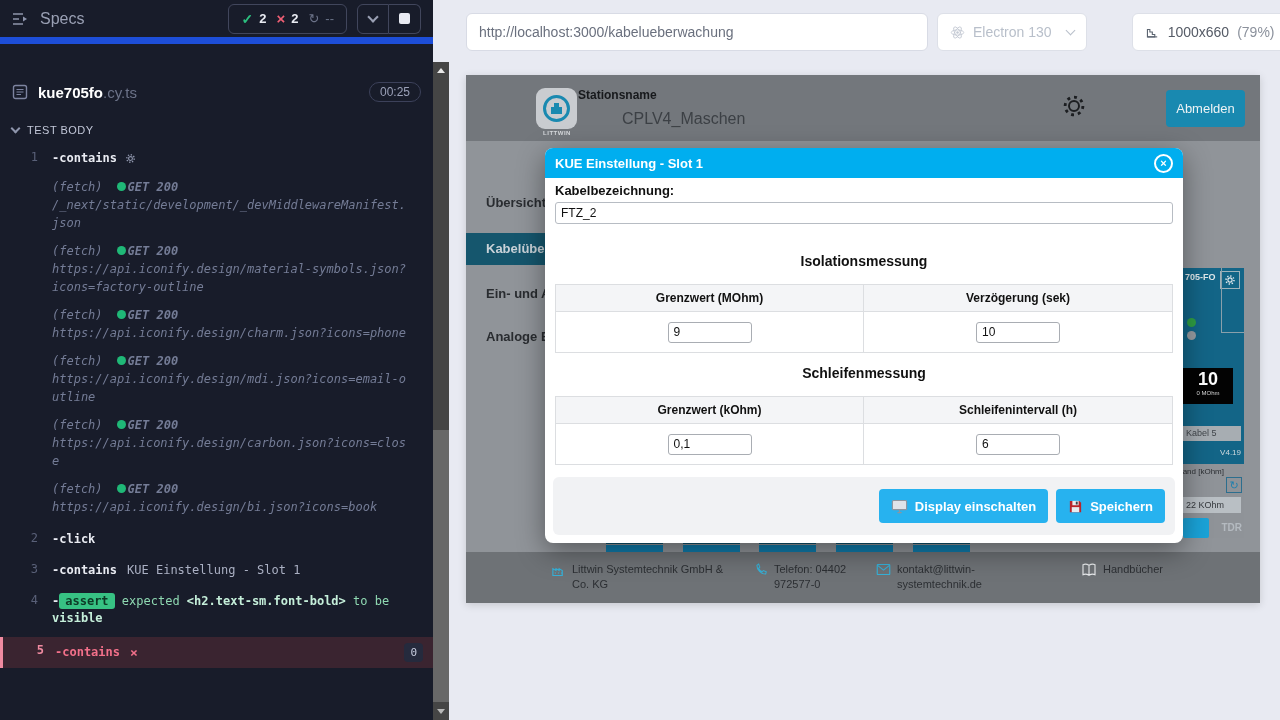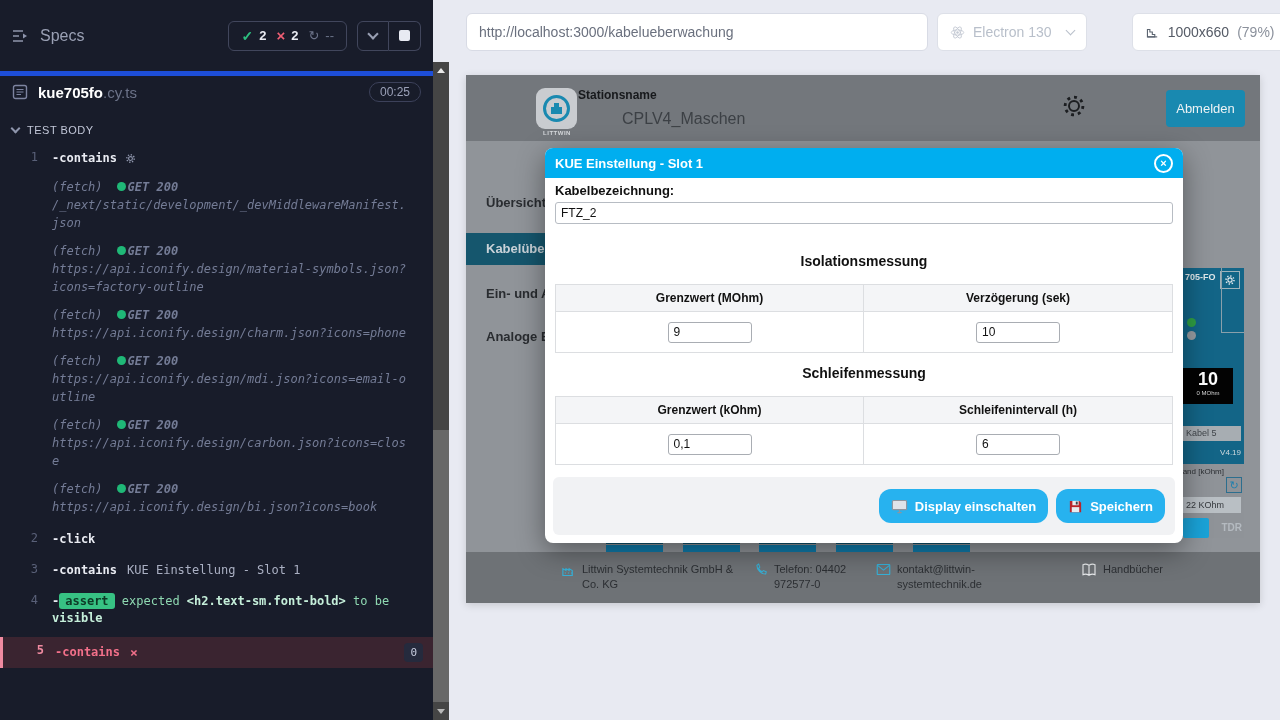--- a/index.html
+++ b/index.html
@@ -3,22 +3,22 @@
 <meta charset="utf-8">
 <style>
   * { margin:0; padding:0; box-sizing:border-box; }
   html,body { width:1280px; height:720px; overflow:hidden; background:#e8eaf2;
     font-family:"Liberation Sans", sans-serif; }
   #stage { position:relative; width:1280px; height:720px; }
 
   
   #reporter { position:absolute; left:0; top:0; width:433px; height:720px;
     background:#181c2a; color:#e9ebf2; }
-  .rep-head { position:absolute; left:0; top:0; width:433px; height:76px;
-    border-bottom:5px solid #1d4ed8; display:flex; align-items:center; padding:0 12px; }
+  .rep-head { position:absolute; left:0; top:0; width:433px; height:44px;
+    border-bottom:7px solid #1d4ed8; display:flex; align-items:center; padding:0 12px; }
   .specs-label { color:#9aa0b4; font-size:16px; margin-left:10px; }
   .stats-box { margin-left:auto; display:flex; align-items:center; gap:10px;
     border:1px solid #41465c; border-radius:6px; height:30px; padding:0 12px; }
   .stat { display:flex; align-items:center; gap:6px; font-size:13px; font-weight:bold; }
   .st-pass { color:#2cbf7f; font-size:14px; }
   .st-fail { color:#ef5f74; font-size:15px; }
   .st-pend { color:#6c7389; font-weight:normal; }
   .btn-group { display:flex; margin-left:10px; }
   .rep-btn { width:32px; height:30px; border:1px solid #41465c; display:flex;
     align-items:center; justify-content:center; cursor:pointer; }
@@ -162,21 +162,21 @@
     border:1px solid #dcdee1; }
   .mth { background:#f4f5f7; border-bottom:1px solid #dcdee1; height:27px; line-height:27px;
     text-align:center; font-size:12px; font-weight:bold; color:#111; }
   .mth:first-child, .mtd:first-of-type { border-right:1px solid #dcdee1; }
   .mtd { height:40px; display:flex; align-items:center; justify-content:center; background:#fff; }
   .mtd input { width:84px; height:21px; border:1px solid #a9adb3; border-radius:3px;
     font-size:12px; padding-left:5px; color:#111; font-family:"Liberation Sans", sans-serif; }
   #modal-footer { position:absolute; left:8px; top:329px; width:622px; height:58px;
     background:#f1f2f4; border-radius:6px; display:flex; align-items:center;
     justify-content:flex-end; gap:8px; padding:0 10px; }
-  .m-btn { height:34px; background:#27b2ef; border:none; border-radius:12px; color:#fff;
+  .m-btn { height:34px; background:#27b2ef; border:none; border-radius:4px; color:#fff;
     font-size:13px; font-weight:bold; padding:0 12px; display:flex; align-items:center; gap:7px;
     cursor:pointer; font-family:"Liberation Sans", sans-serif; }
 </style>
 </head>
 <body>
 
 <div id="stage">
 
   <div id="reporter">
 
@@ -390,21 +390,21 @@
     <div class="frag-bars" style="left:370px">
         <div class="b1"></div>
         <div class="b2"></div>
       </div>
     <div class="frag-bars" style="left:447px">
         <div class="b1"></div>
         <div class="b2"></div>
       </div>
 
     <div id="app-footer">
-      <div class="ft-item" style="left:95px;width:185px">
+      <div class="ft-item" style="left:85px;width:185px">
         <svg class="ft-icon" width="15" height="15" viewBox="0 0 24 24">
           <path d="M3 20V9l5 3V9l5 3V9l5 3v8z" fill="none" stroke="#35b1d8" stroke-width="1.8"></path>
           <path d="M6 16h2M11 16h2M16 16h2" stroke="#35b1d8" stroke-width="1.6"></path>
         </svg>
         <span class="ft-text">Littwin Systemtechnik GmbH &amp; Co. KG</span>
       </div>
       <div class="ft-item" style="left:288px;width:115px">
         <svg class="ft-icon" width="14" height="14" viewBox="0 0 24 24">
           <path d="M5 4c0 8 7 15 15 15l1-4-5-2-2 2c-3-1-5-3-6-6l2-2-2-5z" fill="none" stroke="#35b1d8" stroke-width="1.8"></path>
         </svg>

